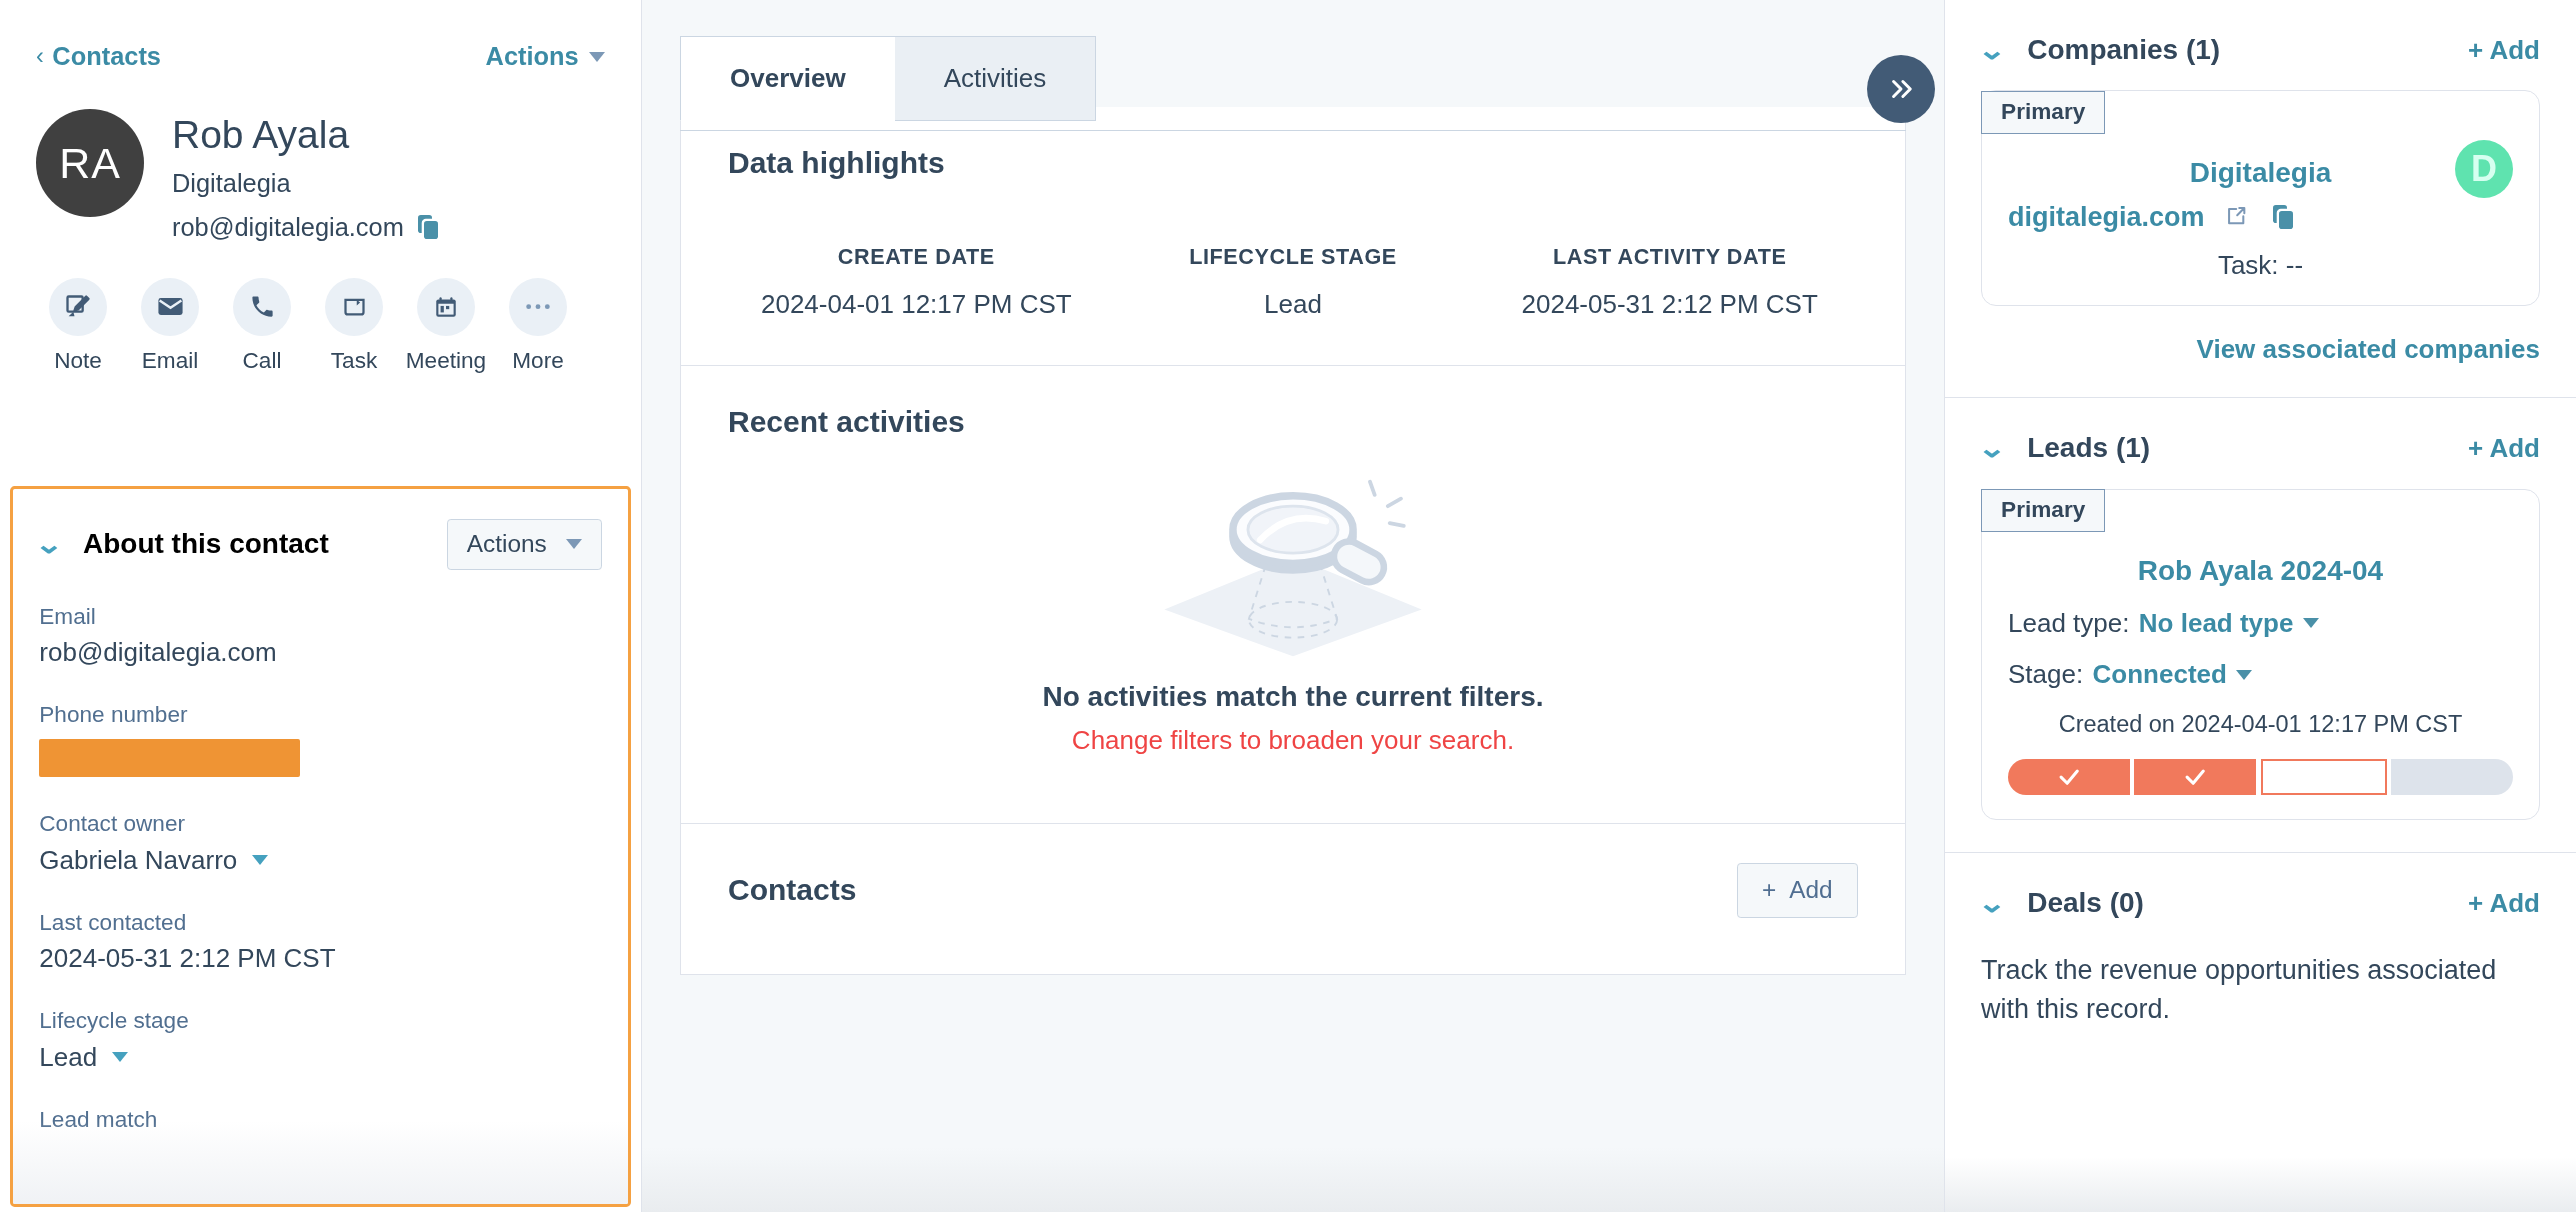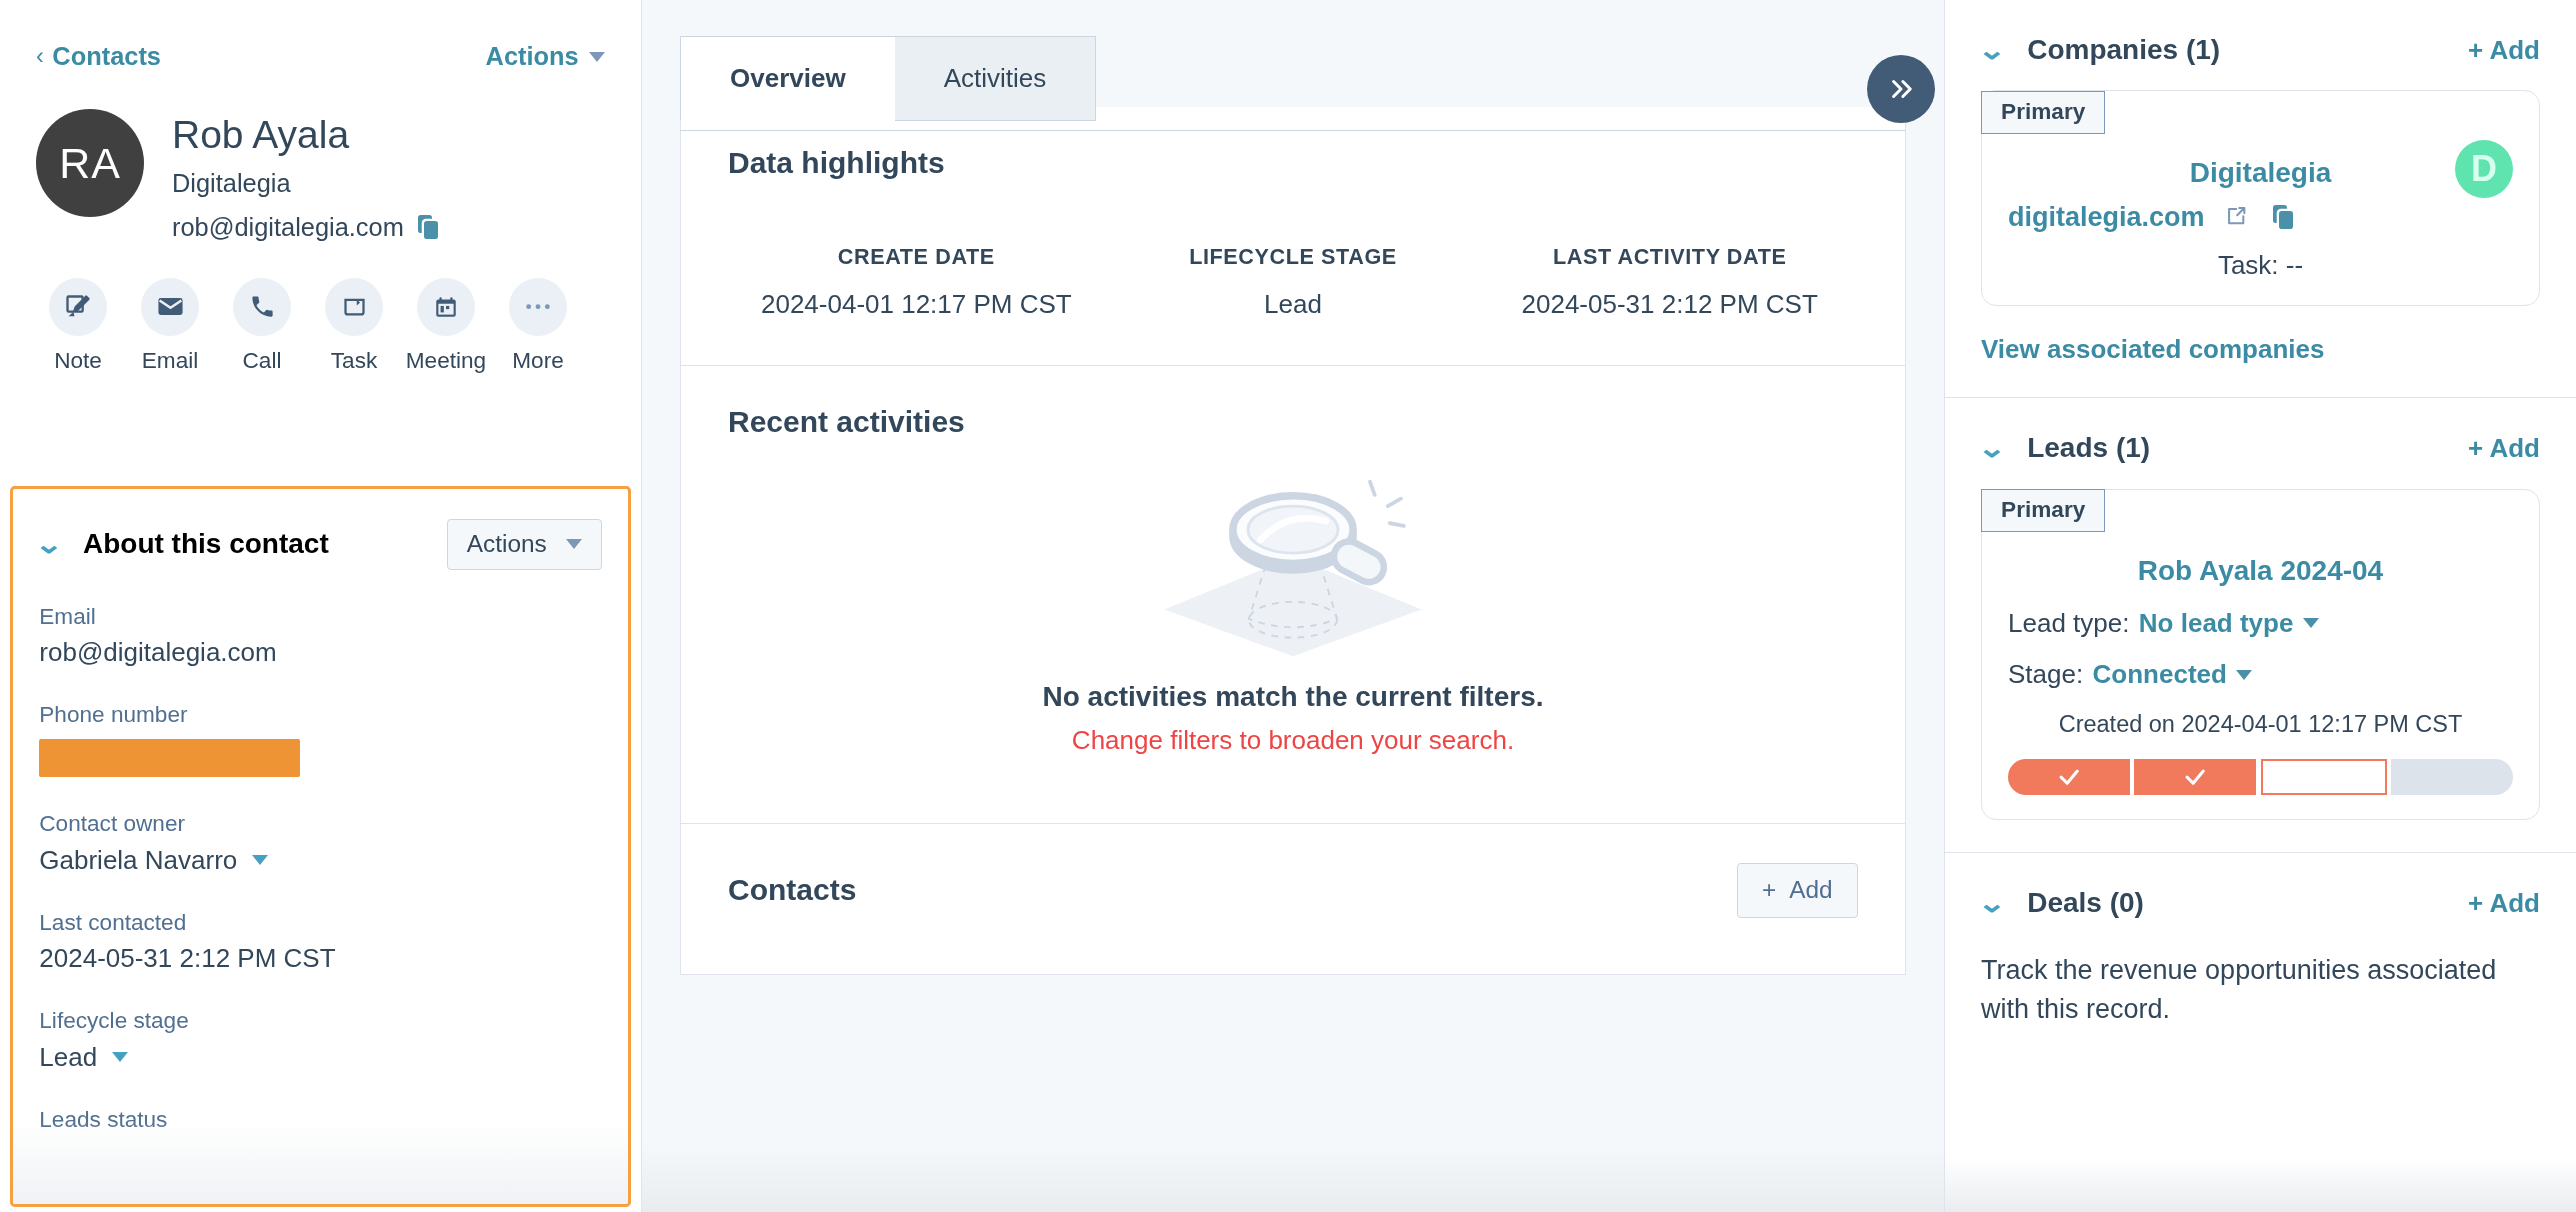--- a/index.html
+++ b/index.html
@@ -200,21 +200,21 @@
   .assoc-dom-row { display: flex; align-items: center; gap: 19px; margin-top: 13px; }
   .assoc-dom { font-size: 27px; font-weight: 700; color: #3b8ba5; cursor: pointer; }
   .assoc-phone { font-size: 26px; color: #33475b; margin-top: 17px; }
   .company-logo {
     position: absolute; right: 26px; top: 49px;
     width: 58px; height: 58px; border-radius: 50%;
     background: #5fe3af;
     display: flex; align-items: center; justify-content: center;
     color: #d6fff0; font-size: 36px; font-weight: 700;
   }
-  .view-assoc { margin-top: 28px; color: #3b8ba5; font-size: 26px; font-weight: 700; cursor: pointer; }
+  .view-assoc { margin-top: 28px; color: #3b8ba5; font-size: 26px; font-weight: 700; cursor: pointer; text-align: right; }
 
   .lead-line { font-size: 26px; color: #33475b; margin-top: 20.7px; display: flex; align-items: center; gap: 9.4px; flex-wrap: wrap; }
   .lead-line .lv { color: #3b8ba5; font-weight: 700; cursor: pointer; }
   .created-on { font-size: 23.5px; color: #33475b; margin-top: 20.7px; }
   .progress { display: flex; gap: 4.7px; margin-top: 20.7px; }
   .pstep {
     flex: 1; height: 36px; display: flex; align-items: center; justify-content: center;
     color: #fff; font-size: 24.4px;
   }
   .pstep.done { background: #f1795c; }
@@ -358,21 +358,21 @@
 
         <div class="fld">
           <div class="fld-label">Lifecycle stage</div>
           <div class="fld-value">
             <span>Lead</span>
             <span class="caret-down teal"></span>
           </div>
         </div>
 
         <div class="fld">
-          <div class="fld-label">Leads status</div>
+          <div class="fld-label">Lead match</div>
         </div>
       </div>
 
       <div class="fade-bottom"></div>
     </div>
   </div>
 
   <div class="center-col">
 
     <div class="tabs-underline"></div>

